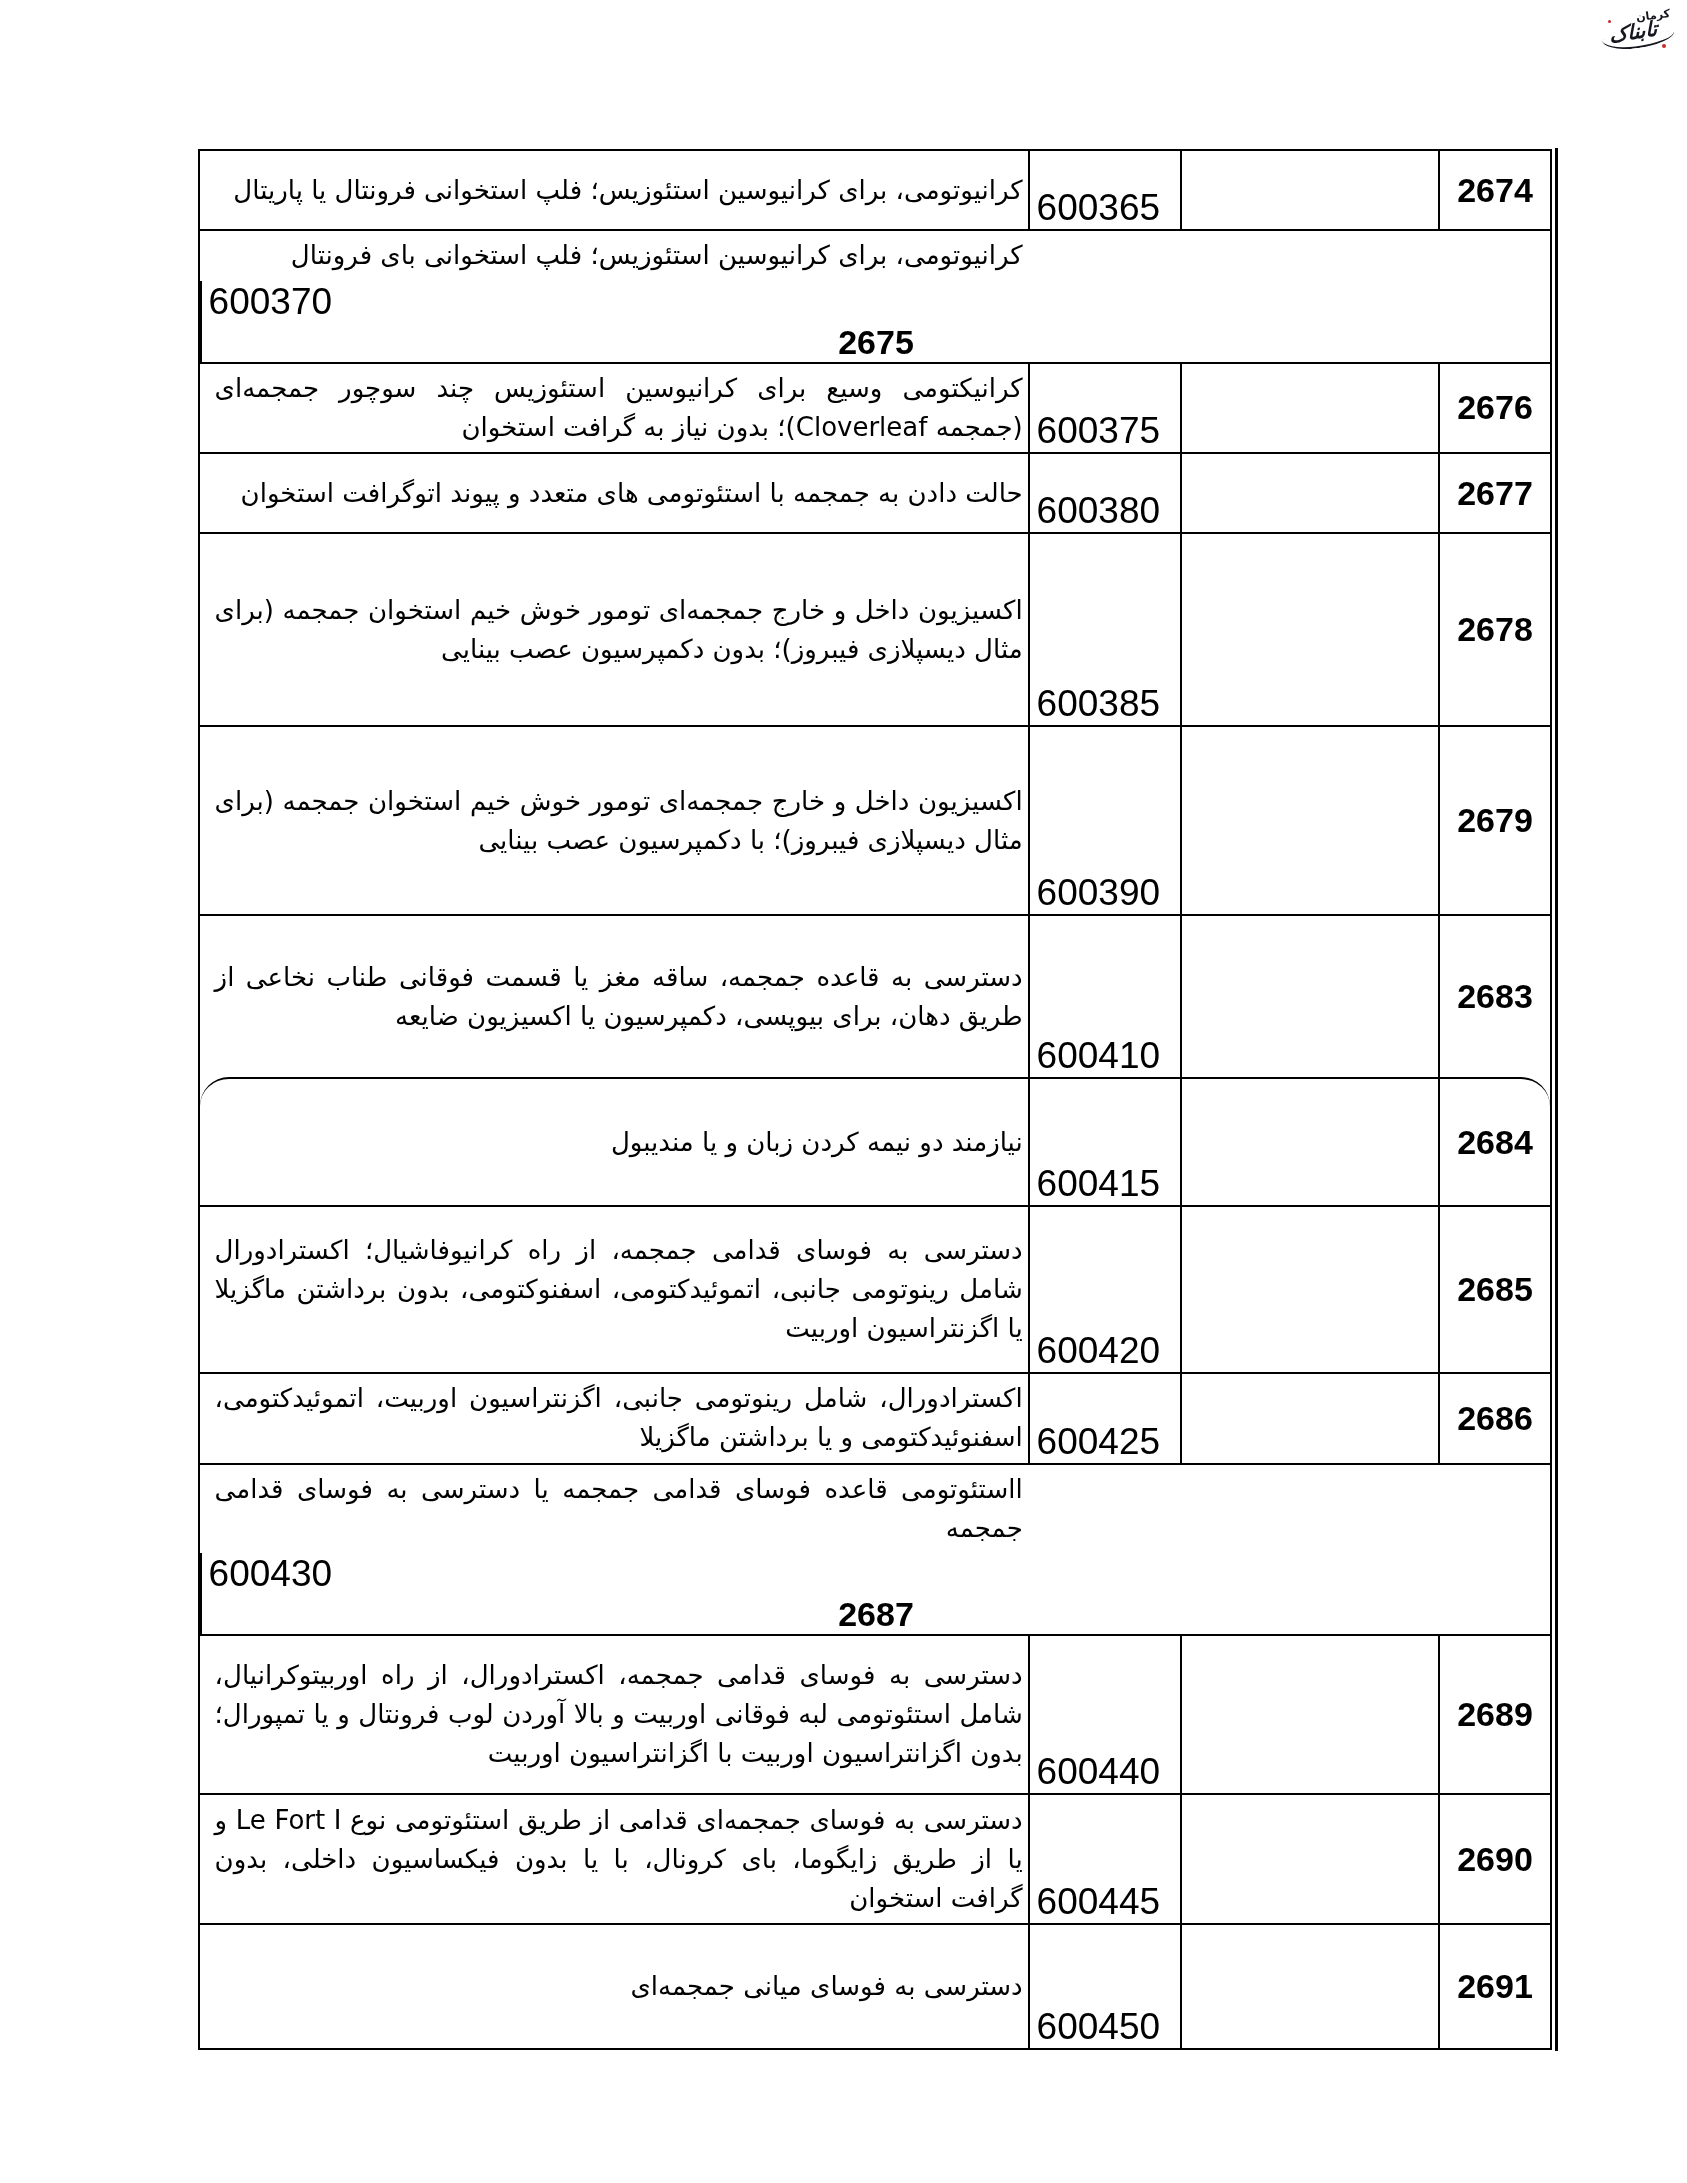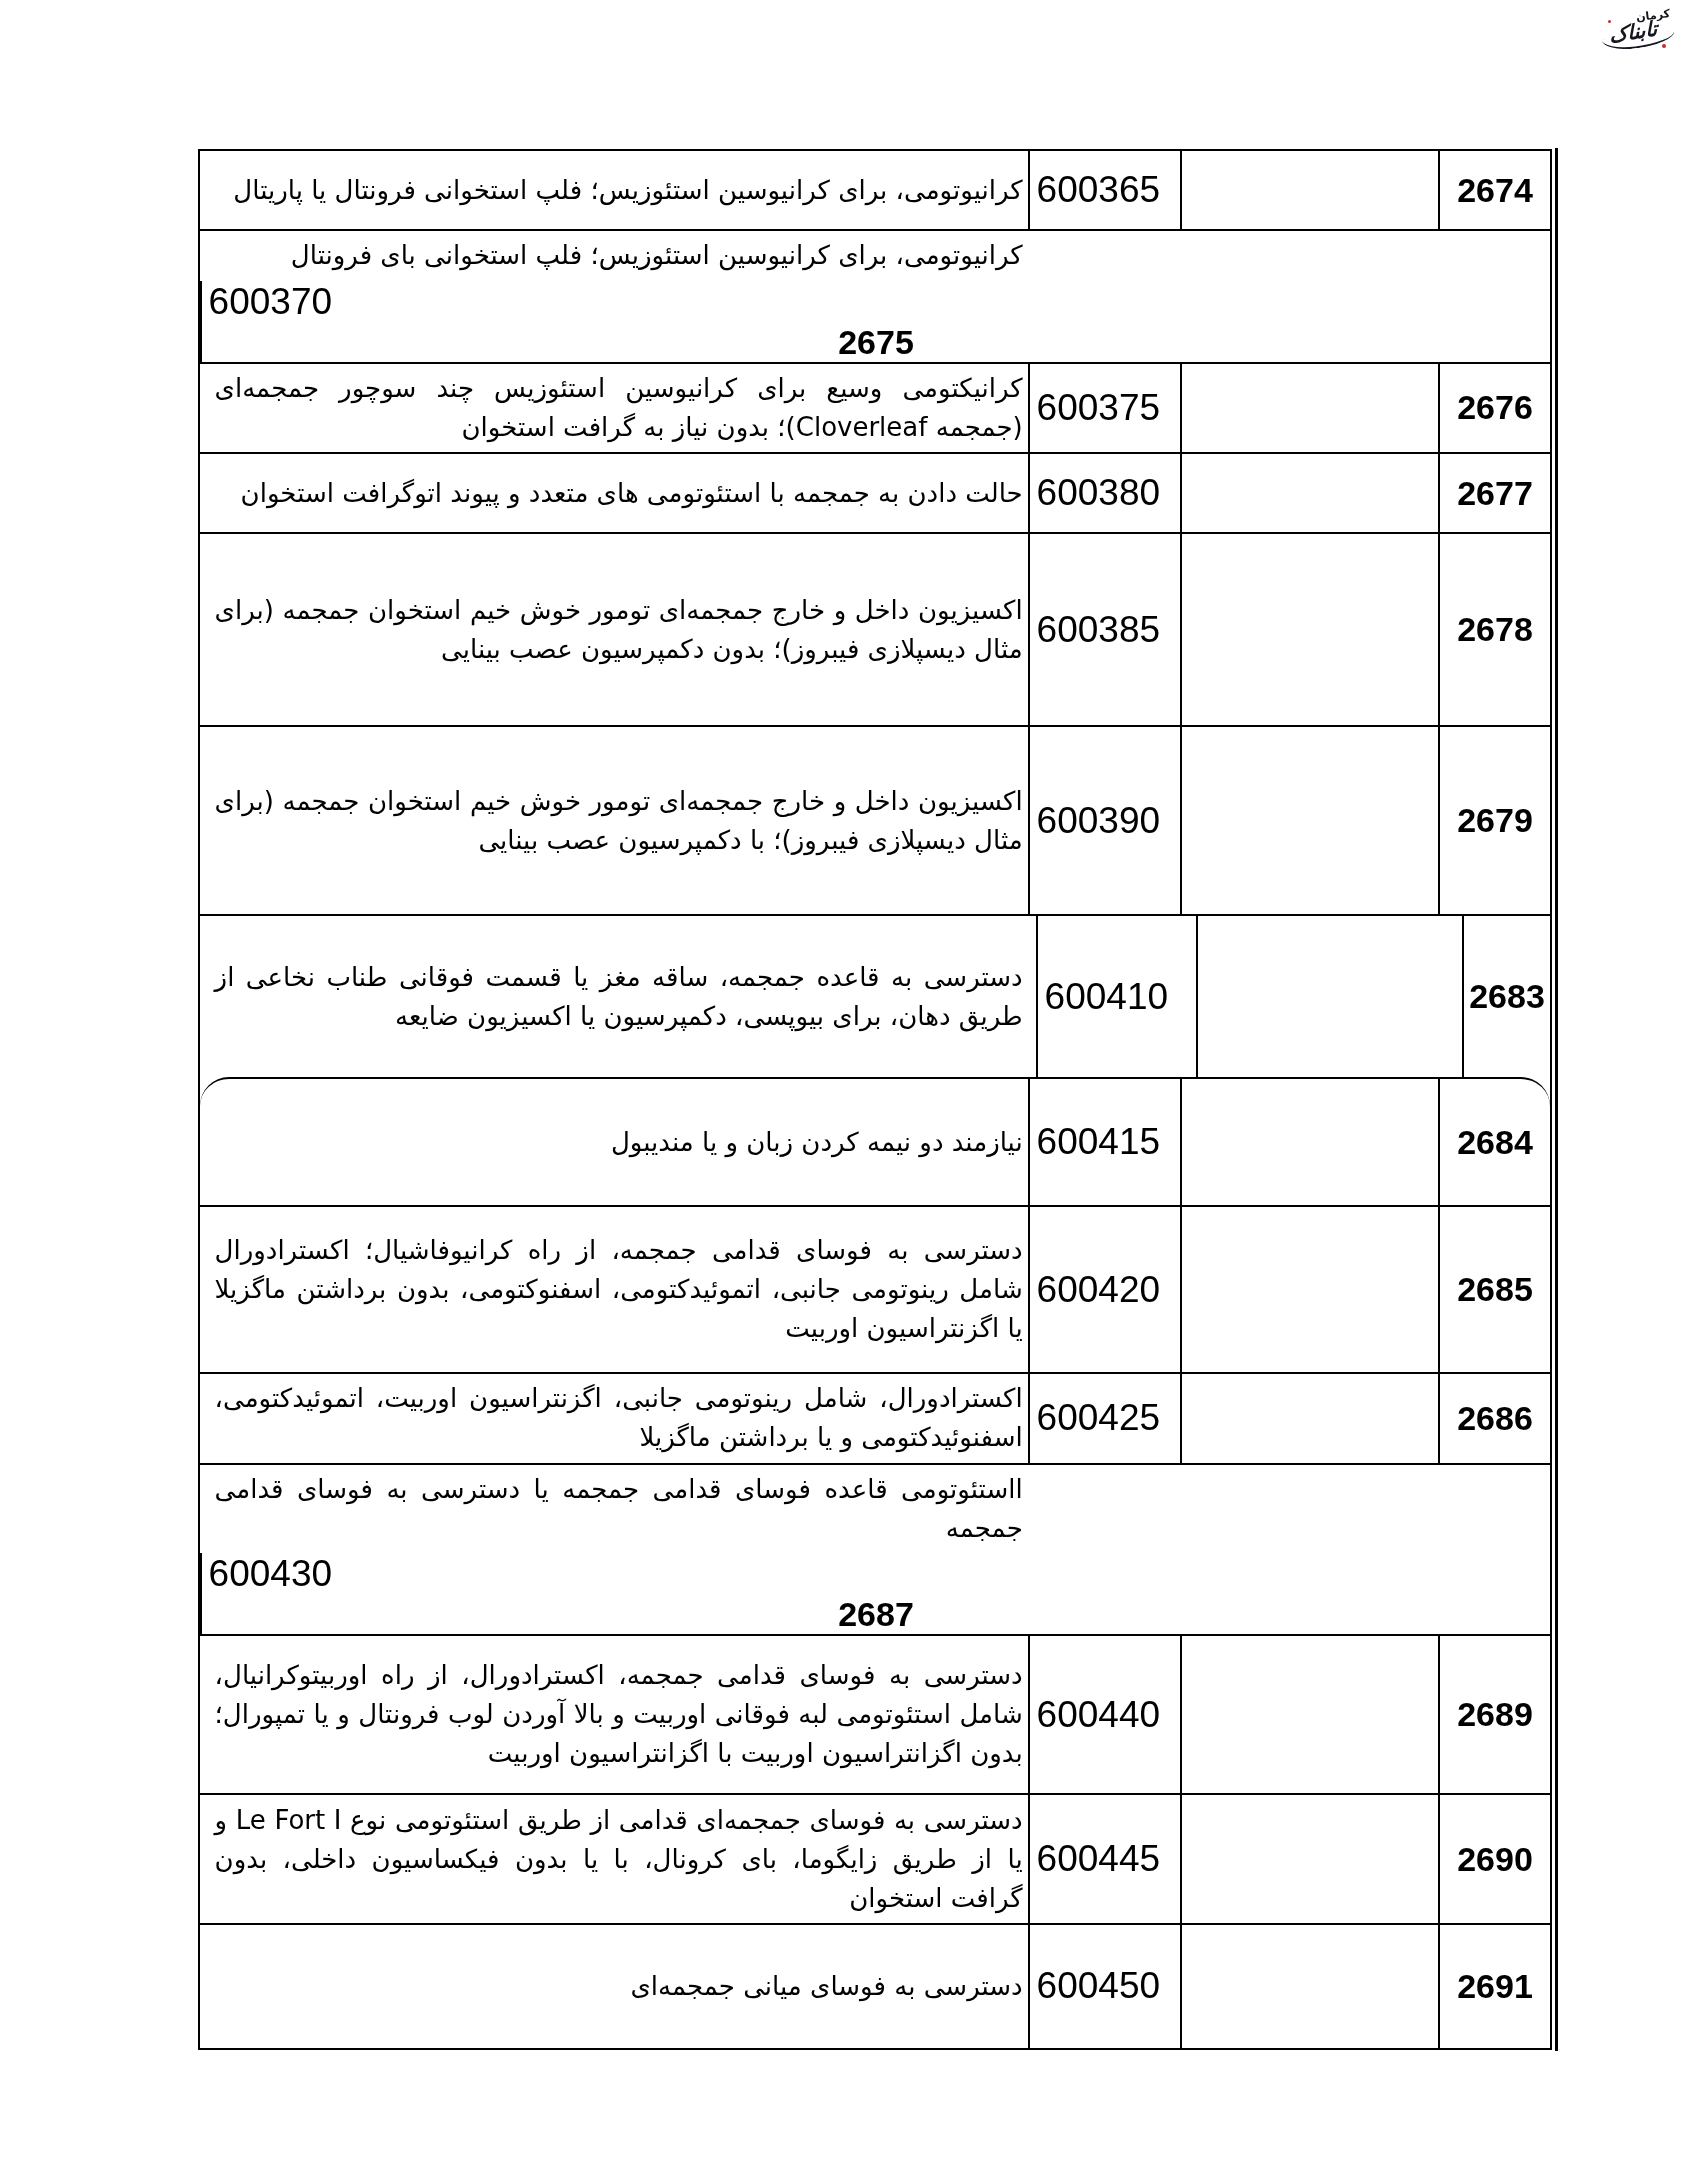--- a/index.html
+++ b/index.html
@@ -48,21 +48,21 @@
   .cell-desc {
     width:828px; display:flex; align-items:center;
     padding:5.3px 5.3px 5.3px 14.6px;
   }
   .desc-text {
     width:100%; direction:rtl; text-align:justify;
     font-size:26px; line-height:1.5; font-family:"DejaVu Sans", sans-serif;
   }
   .cell-code {
     width:152px; border-left:2.6px solid #000;
-    display:flex; align-items:center; justify-content:flex-start;
+    display:flex; align-items:flex-end; justify-content:flex-start;
     padding-left:6.6px;
     font-family:"Liberation Sans","DejaVu Sans",sans-serif;
     font-size:37px; font-weight:400; letter-spacing:0;
   }
   .cell-blank { width:258px; border-left:2.6px solid #000; }
   .cell-num {
     flex:1; border-left:2.6px solid #000;
     display:flex; align-items:center; justify-content:center;
     font-family:Liberation Sans, sans-serif;
     font-size:34px; font-weight:700;
@@ -153,21 +153,21 @@
     </div>
     <div class="cell cell-code">
       <span>600390</span>
     </div>
     <div class="cell cell-blank"></div>
     <div class="cell cell-num">
       <span>2679</span>
     </div>
   </div>
 
-  <div class="t-row" style="min-height: 161px; gap: 8px;">
+  <div class="t-row" style="min-height: 161px;">
     <div class="cell cell-desc">
       <div class="desc-text">دسترسی به قاعده جمجمه، ساقه مغز یا قسمت فوقانی طناب نخاعی از طریق دهان، برای بیوپسی، دکمپرسیون یا اکسیزیون ضایعه</div>
     </div>
     <div class="cell cell-code">
       <span>600410</span>
     </div>
     <div class="cell cell-blank"></div>
     <div class="cell cell-num">
       <span>2683</span>
     </div>

